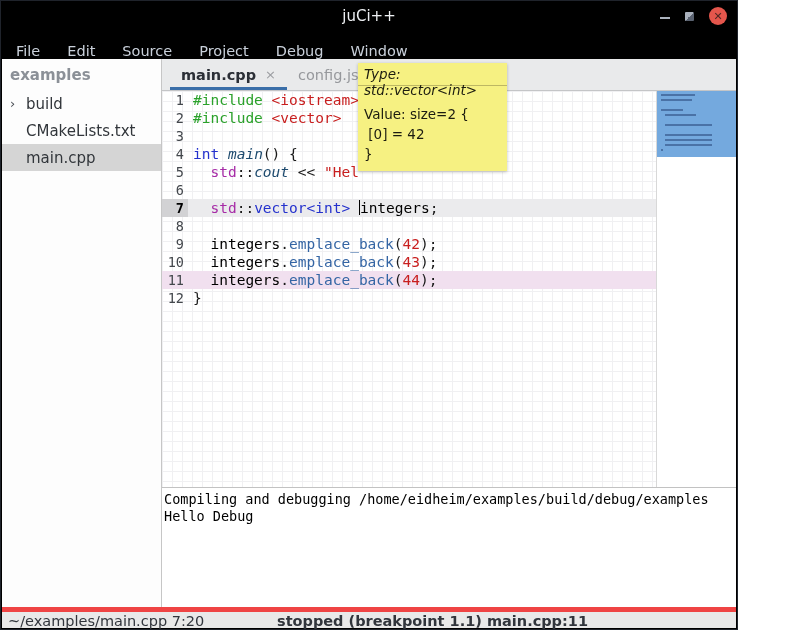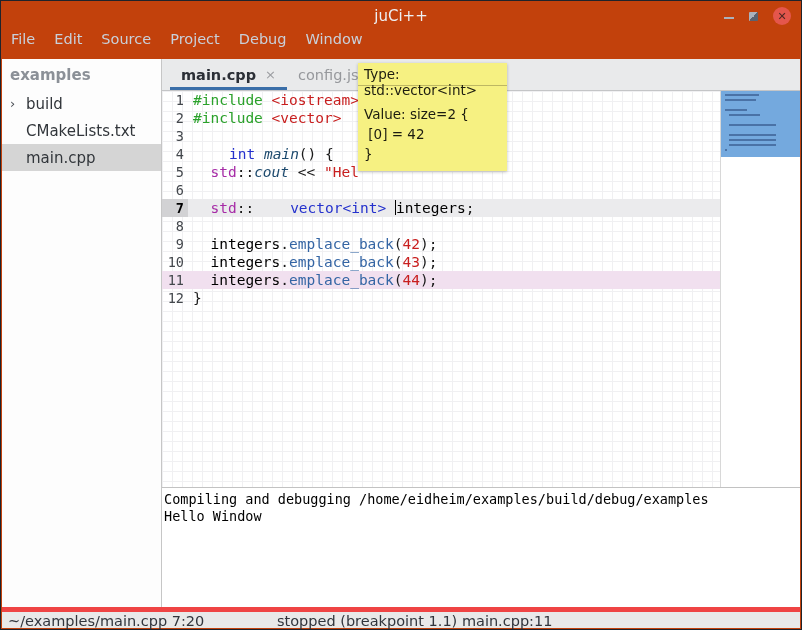--- a/index.html
+++ b/index.html
@@ -1,33 +1,33 @@
 <!DOCTYPE html>
 <html><head>
 <meta charset="utf-8">
 <style>
   * { margin:0; padding:0; box-sizing:border-box; }
   html,body { width:802px; height:630px; }
   body { font-family:"DejaVu Sans", sans-serif; }
-  .window { position:relative; width:802px; height:630px; background:#c2410c;
+  .window { position:relative; width:738px; height:630px; background:#000000;
             border:1px solid #1f232b; overflow:hidden; }
 
   
   .titlebar { position:absolute; top:0; left:0; right:0; height:30px; }
   .title { text-align:center; line-height:30px; color:#eef0f3; font-size:15px; }
   .controls { position:absolute; right:10px; top:0; height:30px; display:flex; align-items:center; gap:15px; }
   .btn-min { width:10px; height:2px; background:#aab1bc; margin-top:4px; }
   .btn-max { width:9px; height:9px; border-radius:1px;
              background:linear-gradient(135deg,#aab1bc 0 50%,#5a6270 50% 100%); }
   .btn-close { width:18px; height:18px; border-radius:50%; background:#e4564c; color:#4f2723;
                font-size:11px; font-weight:bold; display:flex; align-items:center; justify-content:center; }
 
   
   .menubar { position:absolute; top:30px; left:0; right:0; height:28px; display:flex;
-             align-items:flex-start; padding-left:10px; color:#c9d0da; font-size:14.5px; }
+             align-items:flex-end; padding-left:15px; color:#c9d0da; font-size:14.5px;gap:8px; }
   .menu-item { margin-right:19px; }
 
   
   .main { position:absolute; top:58px; left:1px; right:1px; bottom:22px; background:#ffffff; display:flex; }
   .sidebar { width:160px; background:#fdfdfd; border-right:1px solid #c6c6c6;
              font-size:15px; color:#32363b; padding-top:3px; flex:none; }
   .tree-header { font-weight:bold; color:#8b9097; padding:4px 8px 6px 8px; }
   .tree-row { height:27px; display:flex; align-items:center; padding-left:8px; }
   .tree-row.selected { background:#d5d5d5; }
   .chevron { width:16px; color:#4a4e55; font-size:13px; flex:none; }
@@ -47,42 +47,42 @@
       background-size:10px 10px; overflow:hidden; }
   .code-line { display:flex; height:18px; line-height:18px; white-space:pre;
                font-family:"DejaVu Sans Mono", monospace; font-size:14.5px; }
   .code-line.current { background:#ebebed; }
   .code-line.breakpoint { background:#f1e0ef; }
   .gutter-cell { width:26px; flex:none; text-align:right; padding-right:4px;
                  color:#43474c; font-size:13.5px; }
   .code-line.current .gutter-cell { background:#d2d2d4; font-weight:bold; color:#000; }
   .code-cell { padding-left:5px; flex:1; }
   .tk-pp { color:#2aa12a; } .tk-str{ color:#c81e1e; } .tk-num{ color:#c81e1e; }
-  .tk-ty { color:#2431cd;margin-left:36px; } .tk-fn { color:#1d4a6e;font-style:italic; } .tk-ns { color:#a62ba6; }
+  .tk-ty { color:#2431cd; } .tk-fn { color:#1d4a6e;font-style:italic; } .tk-ns { color:#a62ba6; }
   .tk-mth{ color:#3465a4; } .tk-var{ color:#000; font-weight:normal; } .tk-pl{ color:#1a1a1a; }
   .cursor { display:inline-block; width:0; border-left:1.5px solid #000; height:15px; vertical-align:-2px; }
 
   .minimap { width:80px; flex:none; border-left:1px solid #d8d8d8; background:#fff; position:relative; }
   .mm-slider { position:absolute; top:0; left:0; right:0; height:66px; background:#74a9de; }
   .mm-line { position:absolute; height:2px; background:rgba(32,60,110,.5); }
 
   
   .output { flex:1; border-top:1px solid #c2c2c2; background:#fff; padding:3px 0 0 2px;
             font-family:"DejaVu Sans Mono", monospace; font-size:13.5px; color:#000; line-height:17px; white-space:pre; }
 
   
   .statusbar { position:absolute; left:1px; right:1px; bottom:1px; height:21px;
                background:#e9e9e9; border-top:5px solid #ef4444; font-size:14.5px; color:#31353c;text-align:right; }
   .status-left { position:absolute; left:6px; top:1px; }
-  .status-center { position:absolute; left:275px; top:1px; }
+  .status-center { position:absolute; left:275px; top:1px;font-weight:bold; }
 
   
   .tooltip { position:absolute; left:357px; top:62px; width:149px; background:#f6f182;
              color:#1c1c10; font-size:13.5px; z-index:10; box-shadow:0 1px 3px rgba(0,0,0,.25); }
-  .tt-type { padding:3px 6px 0 6px; height:23px; border-bottom:1px solid #bdb763; }
+  .tt-type { padding:3px 6px 0 6px; height:23px; border-bottom:1px solid #bdb763;font-style:italic; }
   .tt-value { padding:20px 6px 5px 6px; }
   .tt-vline { height:20px; white-space:pre; }
 </style>
 </head>
 <body>
 
 <div class="window">
 
   <div class="titlebar">
     <div class="title">juCi++</div>
@@ -156,21 +156,21 @@
               <div class="mm-line" style="top: 23px; left: 8px; width: 30.6px;"></div>
               <div class="mm-line" style="top: 33px; left: 8px; width: 46.8px;"></div>
               <div class="mm-line" style="top: 43px; left: 8px; width: 46.8px;"></div>
               <div class="mm-line" style="top: 48px; left: 8px; width: 46.8px;"></div>
               <div class="mm-line" style="top: 53px; left: 8px; width: 46.8px;"></div>
               <div class="mm-line" style="top: 58px; left: 4px; width: 1.8px;"></div>
             </div>
         </div>
       </div>
 
-      <div class="output" id="output-panel"><div class="out-line">Compiling and debugging /home/eidheim/examples/build/debug/examples</div><div class="out-line">Hello Window</div></div>
+      <div class="output" id="output-panel"><div class="out-line">Compiling and debugging /home/eidheim/examples/build/debug/examples</div><div class="out-line">Hello Debug</div></div>
     </div>
   </div>
 
   <div class="statusbar">
     <span class="status-left">~/examples/main.cpp 7:20</span>
     <span class="status-center">stopped (breakpoint 1.1) main.cpp:11</span>
   </div>
 
   <div class="tooltip">
     <div class="tt-type">Type: std::vector&lt;int&gt;</div>

